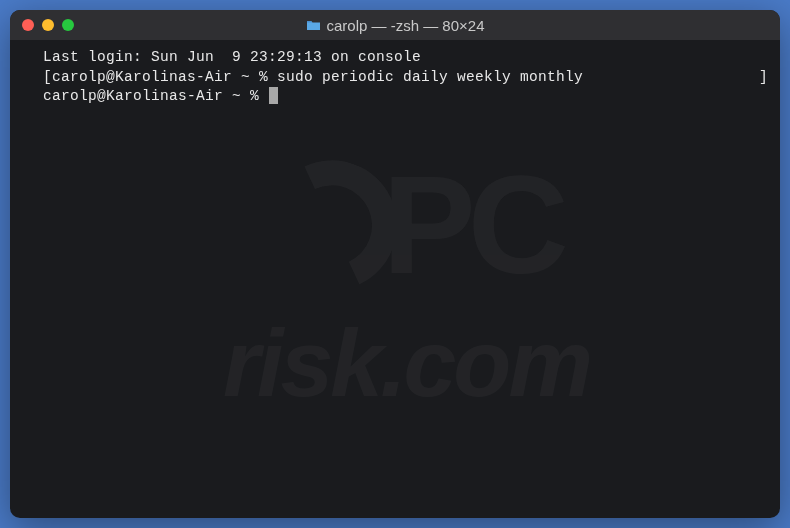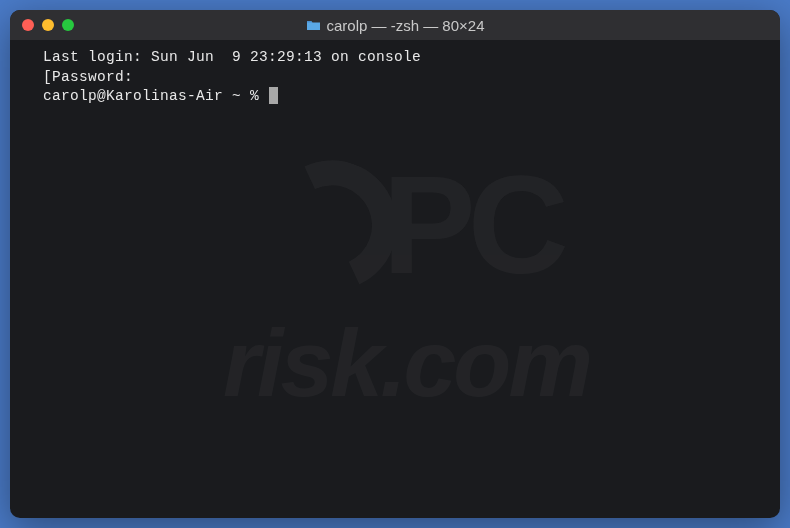--- a/index.html
+++ b/index.html
@@ -157,16 +157,16 @@
   </div>
   <div class="terminal-body">
     <div class="watermark">
       <div class="wm-logo">
         <div class="wm-circle"></div>
         <span class="wm-pc">PC</span>
       </div>
       <div class="wm-text">risk.com</div>
     </div>
     <div class="line"><span>Last login: Sun Jun  9 23:29:13 on console</span></div>
-    <div class="line"><span>[</span><span>Password:</span></div>
+    <div class="line"><span>[</span><span>carolp@Karolinas-Air ~ % </span><span>sudo periodic daily weekly monthly</span><span class="bracket-right">]</span></div>
     <div class="line"><span>carolp@Karolinas-Air ~ % </span><span class="cursor"></span></div>
   </div>
 </div>
 
 </body></html>

